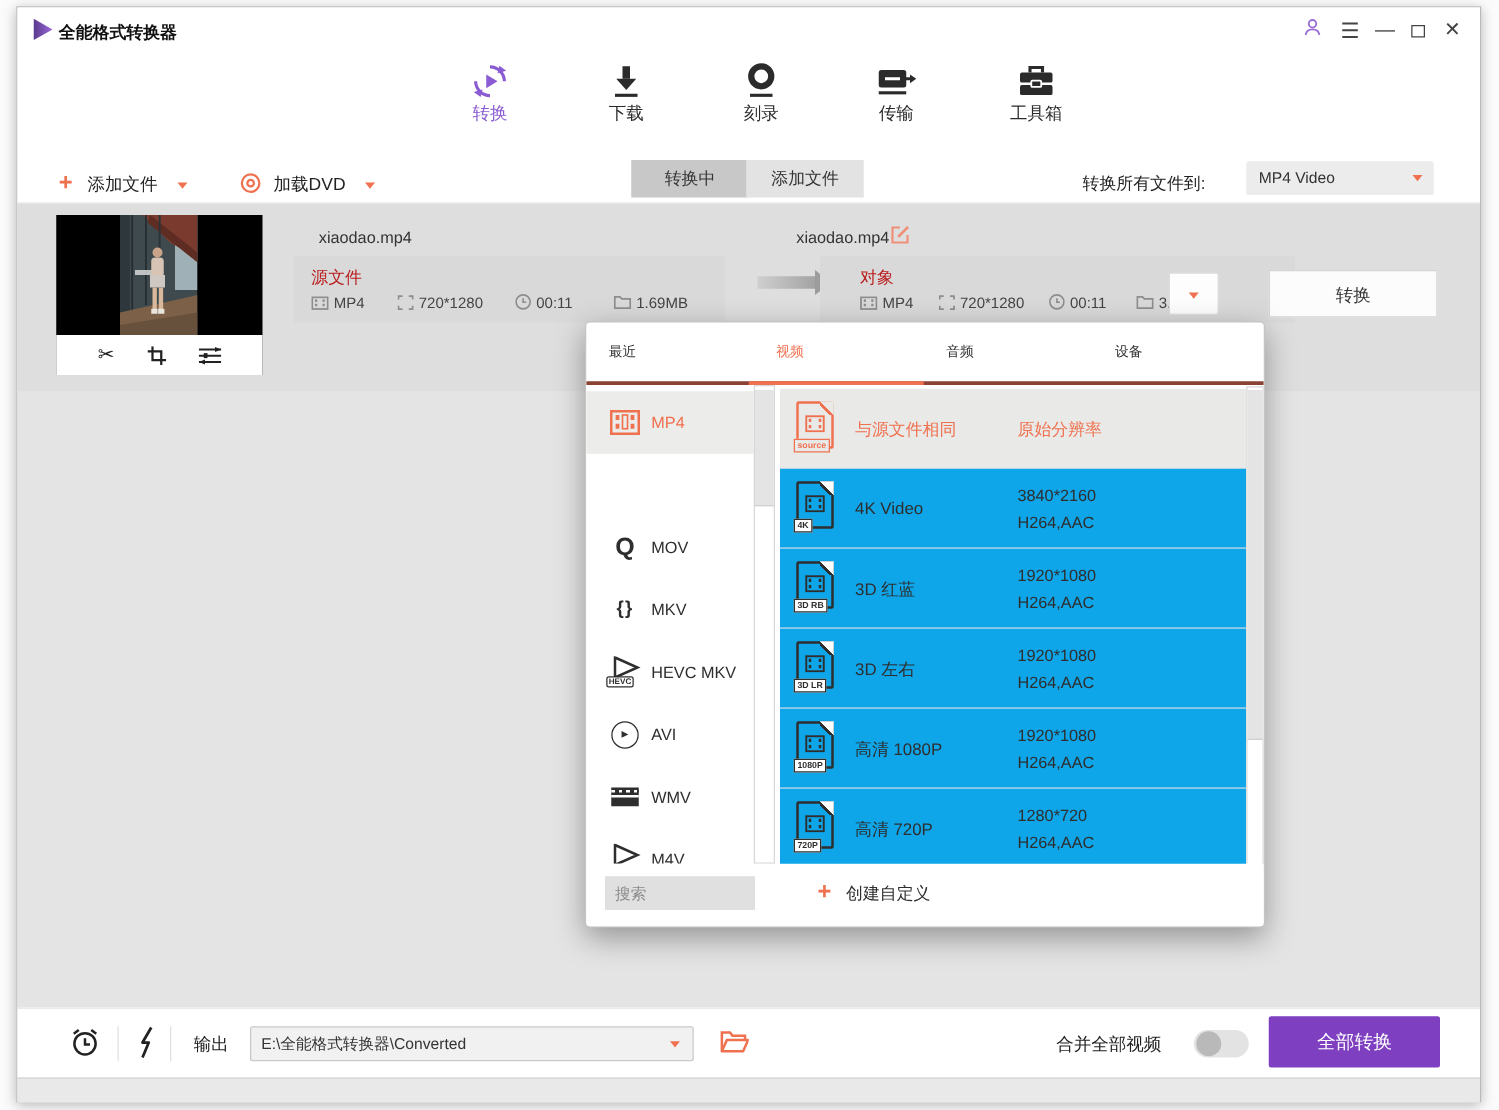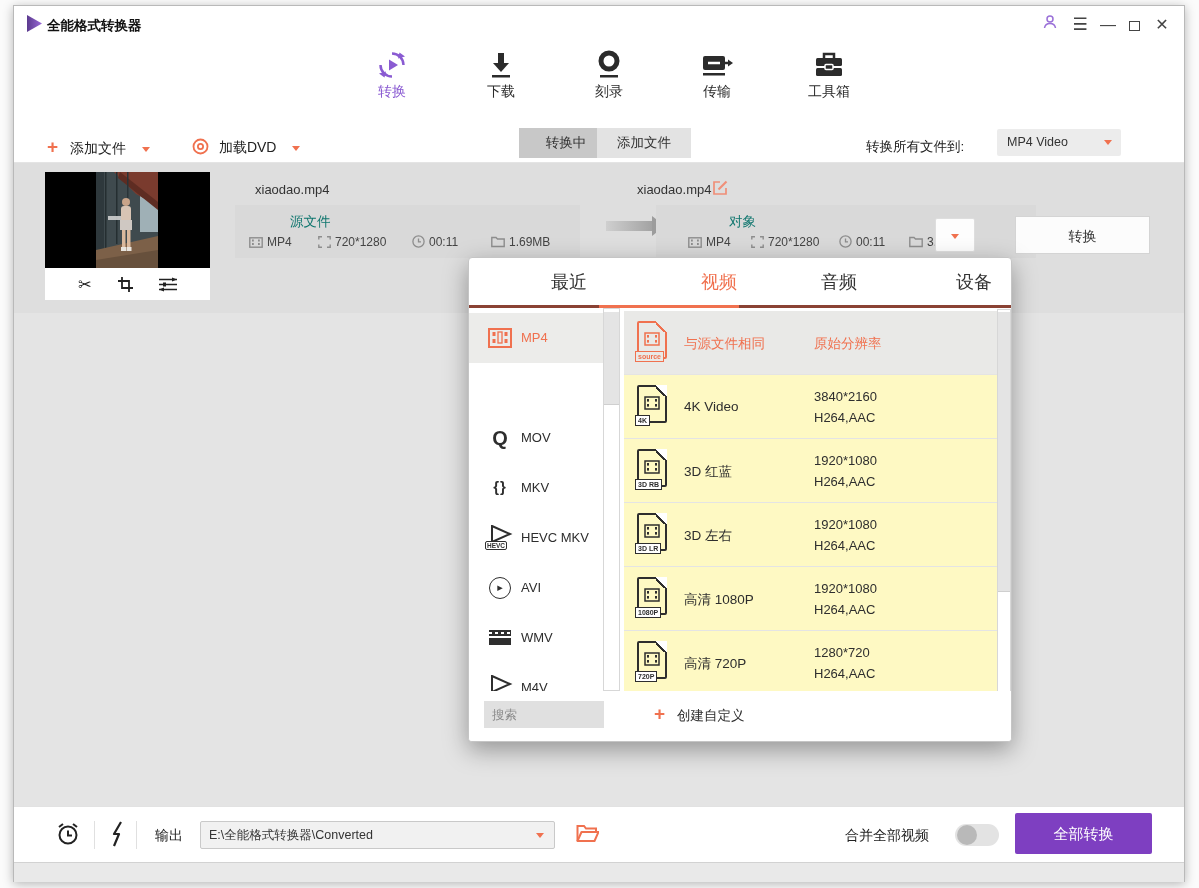--- a/index.html
+++ b/index.html
@@ -40,40 +40,40 @@
   .content { position:absolute; left:0; top:157px; width:100%; height:643px; background:#e4e4e4; }
   .file-band { position:absolute; left:0; top:0; width:100%; height:150px; background:#dedede; }
 
   .thumb-card { position:absolute; left:31px; top:9px; width:165px; height:128px; background:#000; }
   .thumb-strip { position:absolute; left:0; bottom:0; width:100%; height:32px; background:#fff;
                  display:flex; justify-content:center; gap:26px; align-items:center; }
   .thumb-art { position:absolute; left:51px; top:0; width:62px; height:96px; }
 
   .file-name { position:absolute; font-size:13px; color:#333; }
   .info-box { position:absolute; top:42px; height:53px; background:#d9d9d9; }
-  .info-title { position:absolute; left:26px; top:8px; font-size:13.5px; color:#0f766e;margin-left:41px; }
+  .info-title { position:absolute; left:26px; top:8px; font-size:13.5px; color:#b91c1c; }
   .chip { position:absolute; top:30px; font-size:12px; color:#444; }
   .chip svg { vertical-align:-2px; margin-right:4px; }
 
   .t-arrow { position:absolute; left:592px; top:58px; width:46px; height:10px;
              background:linear-gradient(90deg,#cfcfcf,#a3a3a3); }
   .t-arrow::after { content:""; position:absolute; right:-13px; top:-5px; width:0; height:0;
              border-left:13px solid #9c9c9c; border-top:10px solid transparent; border-bottom:10px solid transparent; }
 
   .drop-btn { position:absolute; left:921px; top:55px; width:40px; height:34px; background:#fdfdfd;
               border:1px solid #dedede; border-radius:2px; cursor:pointer; }
   .drop-btn .caret { position:absolute; left:15px; top:15px; }
   .convert-btn { position:absolute; left:1001px; top:53px; width:135px; height:38px; background:#fcfcfc;
               border:1px solid #d4d4d4; text-align:center; line-height:38px; font-size:14px; color:#333; cursor:pointer; }
 
   
   .panel { position:absolute; left:454px; top:94px; width:544px; height:485px; background:#fff;
            border:1px solid #c5c5c5; border-radius:4px; box-shadow:0 8px 24px rgba(0,0,0,.35); overflow:hidden; }
-  .ptab { position:absolute; top:0; width:100px; height:48px; line-height:48px; text-align:right;
-          font-size:18px; color:#333; cursor:pointer; }
+  .ptab { position:absolute; top:0; width:100px; height:48px; line-height:48px; text-align:left;
+          font-size:11px; color:#333; cursor:pointer; }
   .ptab.active { color:#f0714f; }
   .ptab-divider { position:absolute; left:0; top:47px; width:100%; height:3px; background:#8a4234; }
   .ptab-underline { position:absolute; left:130px; top:47px; width:140px; height:3px; background:#f0714f; }
 
   .fmt-list { position:absolute; left:0; top:50px; width:134px; height:383px; overflow:hidden; background:#fff; }
   .fmt-row { position:absolute; left:0; width:134px; height:50px; cursor:pointer; color:#2e2e2e; }
   .fmt-row.selected { background:#ececea; color:#f0714f; width:152px; }
   .fmt-icon { position:absolute; left:16px; top:12px; width:30px; height:26px; text-align:center; }
   .fmt-label { position:absolute; left:52px; top:17px; font-size:13px; }
   .hevc-badge { position:absolute; left:0px; top:16px; font-size:6.5px; font-weight:bold; border:1px solid currentColor;
@@ -86,21 +86,21 @@
               linear-gradient(180deg,#2e2e2e 0 5px,#2e2e2e 5px 6px,#2e2e2e 0) ;
               background:#2e2e2e; position:relative; }
   .wmv-clap::before { content:""; position:absolute; left:0; top:2px; width:22px; height:2px;
               background:repeating-linear-gradient(90deg,#fff 0 3px,#2e2e2e 3px 6px); }
   .wmv-clap::after { content:""; position:absolute; left:0; top:6px; width:22px; height:1.5px; background:#fff; }
 
   .scrollbar { position:absolute; background:#fff; border:1px solid #d7d7d7; }
   .sb-thumb { position:absolute; left:0; width:100%; background:#e4e4e4; border-bottom:1px solid #cfcfcf; cursor:pointer; }
 
   .preset-list { position:absolute; left:155px; top:51px; width:373px; height:390px; overflow:hidden; }
-  .preset-row { position:absolute; left:0; width:373px; height:64px; background:#fef9c3; cursor:pointer;
+  .preset-row { position:absolute; left:0; width:373px; height:64px; background:#0ea5e9; cursor:pointer;
                 border-bottom:1px solid #e4e4e4; color:#2e2e2e; --bg:#fff; }
   .preset-row.selected { background:#e9e9e7; color:#f0714f; --bg:#e9e9e7; }
   .p-icon { position:absolute; left:13px; top:10px; width:30px; height:38px; border:2px solid currentColor; border-radius:2px; }
   .p-fold { position:absolute; top:-2px; right:-2px; width:11px; height:11px;
             background:linear-gradient(225deg,var(--bg) 0 52%,currentColor 52% 64%,transparent 64%); }
   .p-badge { position:absolute; left:-4px; bottom:-5px; background:var(--bg); border:1px solid currentColor;
              font-size:7px; font-weight:bold; line-height:8px; padding:0.5px 2px; white-space:nowrap; }
   .p-film { position:absolute; left:5px; top:9px; }
   .p-name { position:absolute; left:60px; top:24px; font-size:13.5px;text-align:center; }
   .p-detail { position:absolute; left:190px; top:24px; font-size:13.5px; }
@@ -226,24 +226,24 @@
       <span class="caret" style="margin-left:12px"></span>
     </span>
     <span class="tb-btn" style="left:178px">
       <svg width="17" height="17" viewBox="0 0 17 17" style="vertical-align:-3px">
         <circle cx="8.5" cy="8.5" r="7" fill="none" stroke="#f0714f" stroke-width="1.8"></circle>
         <circle cx="8.5" cy="8.5" r="2.6" fill="none" stroke="#f0714f" stroke-width="1.8"></circle>
       </svg>
       <span style="margin-left:6px">加载DVD</span>
       <span class="caret" style="margin-left:12px"></span>
     </span>
-    <span class="seg sel" style="left:505px;width:94px">转换中</span>
+    <span class="seg sel" style="left:491px;width:94px">转换中</span>
     <span class="seg unsel" style="left:583px;width:94px">添加文件</span>
     <span class="tb-btn" style="left:852px;font-size:13.5px">转换所有文件到:</span>
-    <span class="fmt-select" style="left:983px;width:124px">
+    <span class="fmt-select" style="left:983px;width:150px">
       <span>MP4 Video</span>
       <span class="caret"></span>
     </span>
   </div>
 
   <div class="content">
     <div class="file-band"></div>
 
     <div class="thumb-card">
       <svg class="thumb-art" width="62" height="96" viewBox="0 0 62 96">
@@ -338,21 +338,21 @@
           <path d="M0.8 10.5 V1.5 H5 L6.5 3 H13.2 V10.5 Z" fill="none" stroke="#8d8d8d" stroke-width="1.4"></path>
         </svg><span>3.52MB</span></span>
     </div>
     <div class="drop-btn">
       <span class="caret"></span>
     </div>
     <div class="convert-btn">转换</div>
 
     <div class="panel">
       <span class="ptab" style="left:18px">最近</span>
-      <span class="ptab active" style="left:168px">视频</span>
+      <span class="ptab active" style="left:152px">视频</span>
       <span class="ptab" style="left:288px">音频</span>
       <span class="ptab" style="left:423px">设备</span>
       <div class="ptab-divider"></div>
       <div class="ptab-underline"></div>
 
       <div class="fmt-list">
         <div class="fmt-row selected" style="top:5px">
           <span class="fmt-icon">
             <svg width="24" height="20" viewBox="0 0 24 20" style="margin-top:3px">
               <rect x="1" y="1" width="22" height="18" fill="none" stroke="#f0714f" stroke-width="2"></rect>

